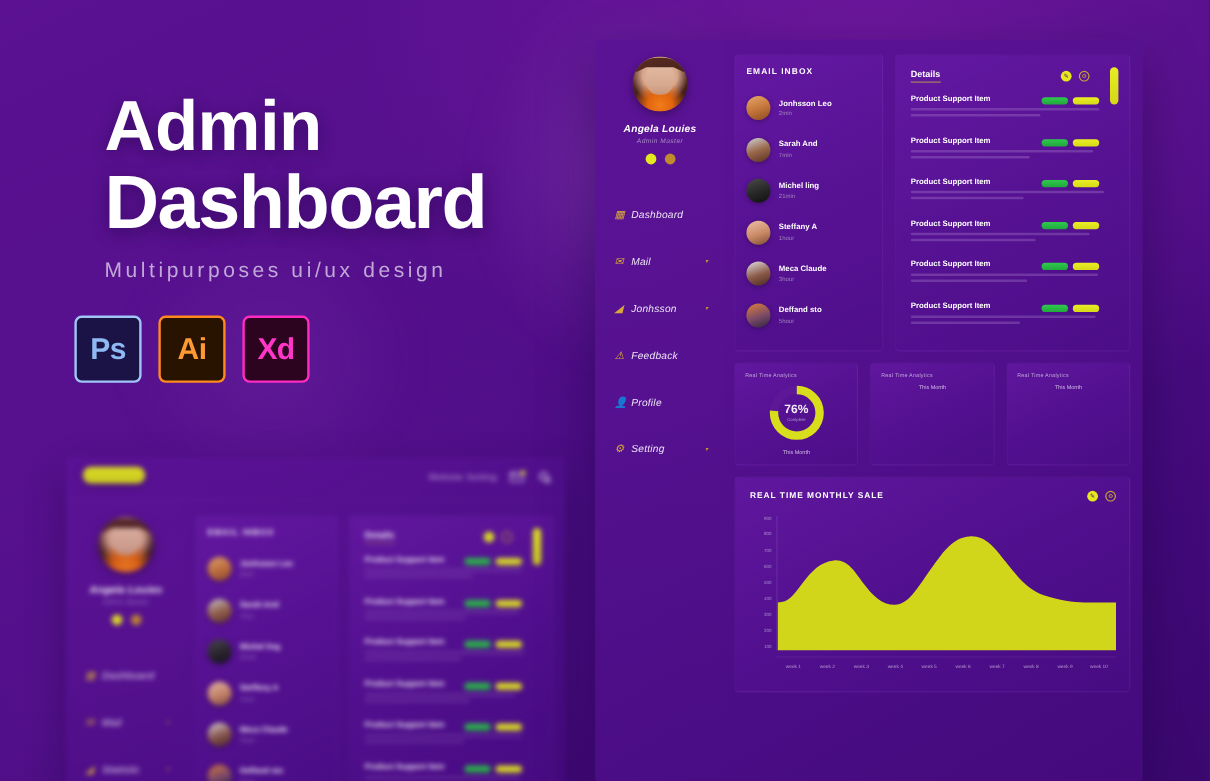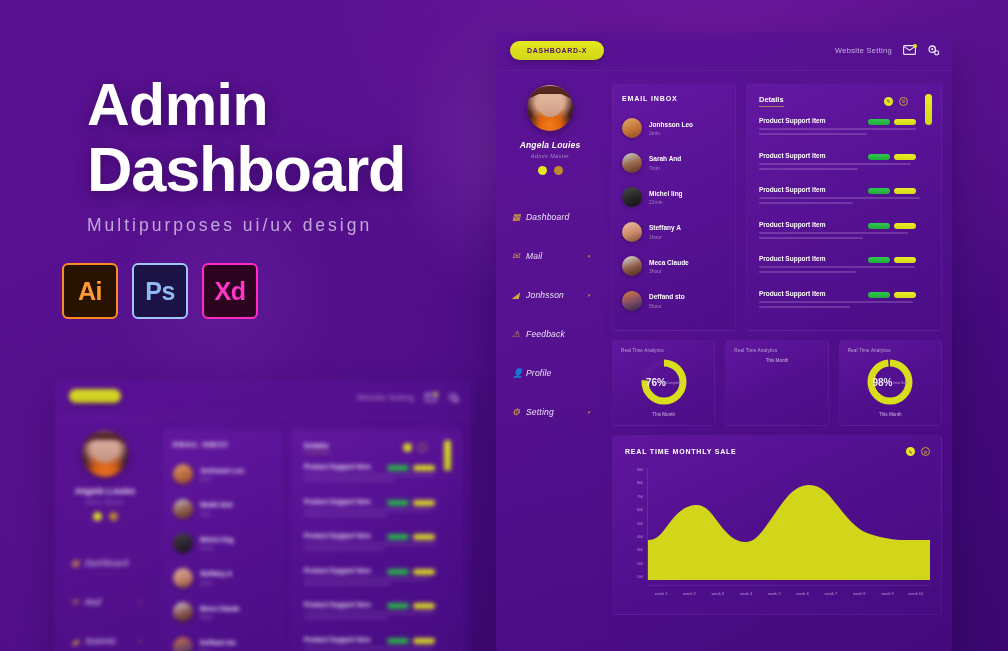--- a/index.html
+++ b/index.html
@@ -213,21 +213,21 @@
   .pill-y { background: linear-gradient(180deg,#eaee26 0%,#d6da18 100%); }
 
   
   .row-donuts { display: flex; gap: 10px; margin-top: 9px; }
   .donut-card { flex: 1; padding: 7px 8px 8px 8px; text-align: center; }
   .donut-label { font-size: 4.5px; color: #bfa5d8; text-align: left; letter-spacing: 0.2px; }
   .donut-wrap { display: flex; justify-content: center; margin-top: 4px; }
   .donut { position: relative; width: 50px; height: 50px; }
   .donut svg { display: block; transform: rotate(-90deg); }
   .donut-ctr {
-    position: absolute; inset: 0; display: flex; flex-direction: row;
+    position: absolute; inset: 0; display: flex; flex-direction: column;
     align-items: center; justify-content: center;
   }
   .donut-pct { font-size: 10px; font-weight: bold; color: #f2ecf8; }
   .donut-sub { font-size: 3.6px; color: #b59ad0; margin-top: 1px; }
   .donut-cap { font-size: 4.6px; color: #cdb6e2; margin-top: 5px; }
 
   
   .sale-card { margin-top: 9px; padding: 11px 11px 0 12px; height: 180px; position: relative; }
   .sale-head { display: flex; align-items: center; justify-content: space-between; }
   .sale-title {
@@ -278,22 +278,22 @@
 <div class="bg-smoke"></div>
 <div class="bg-smoke2"></div>
 
 <div class="hero">
   <div class="hero-admin">Admin</div>
   <div class="hero-dash">Dashboard</div>
   <div class="hero-sub">Multipurposes ui/ux design</div>
 </div>
 
 <div class="badges">
+  <div class="badge badge-ps">Ps</div>
   <div class="badge badge-ai">Ai</div>
-  <div class="badge badge-ps">Ps</div>
   <div class="badge badge-xd">Xd</div>
 </div>
 
 <div class="dash dash-prev">
   <div class="dash-topbar">
     <div class="logo-pill"></div>
     <div class="topbar-right">
       <span class="website-setting">Website Setting</span>
       <span class="icon-btn">
         <svg width="12" height="9" viewBox="0 0 12 9">
@@ -465,40 +465,20 @@
             </div>
           </div>
         </div>
       </div>
     </div>
   </div>
 </div>
 
 <div class="dash dash-main">
 
-  <div class="dash-topbar">
-    <div class="logo-pill">DASHBOARD-X</div>
-    <div class="topbar-right">
-      <span class="website-setting">Website Setting</span>
-      <span class="icon-btn">
-        <svg width="13" height="10" viewBox="0 0 13 10">
-            <rect x="0.6" y="0.6" width="11.8" height="8.8" rx="1" fill="none" stroke="#efe6fa" stroke-width="1.1"></rect>
-            <path d="M1.2 1.6 L6.5 5.4 L11.8 1.6" fill="none" stroke="#efe6fa" stroke-width="1.1"></path>
-          </svg>
-        <span class="notif-dot"></span>
-      </span>
-      <span class="icon-btn">
-        <svg width="13" height="12" viewBox="0 0 13 12">
-            <circle cx="5.2" cy="5.2" r="3.2" fill="none" stroke="#efe6fa" stroke-width="1.3"></circle>
-            <circle cx="5.2" cy="5.2" r="1.1" fill="#efe6fa"></circle>
-            <circle cx="9.7" cy="8.8" r="2.0" fill="none" stroke="#efe6fa" stroke-width="1.1"></circle>
-          </svg>
-      </span>
-    </div>
-  </div>
 
   <div class="dash-body">
 
     <div class="sidebar">
       <div class="avatar-wrap">
         <div class="avatar"></div>
       </div>
       <div class="profile-name">Angela Louies</div>
       <div class="profile-role">Admin Master</div>
       <div class="profile-icons">
@@ -688,32 +668,20 @@
           <div class="donut-cap">This Month</div>
         </div>
 
         <div class="card donut-card">
           <div class="donut-label">Real Time Analytics</div>
           <div class="donut-cap">This Month</div>
         </div>
 
         <div class="card donut-card">
           <div class="donut-label">Real Time Analytics</div>
-          <div class="donut-wrap">
-            <div class="donut">
-              <svg width="50" height="50" viewBox="0 0 50 50">
-                <circle cx="25" cy="25" r="19" fill="none" stroke="#5c1896" stroke-width="7"></circle>
-                <circle cx="25" cy="25" r="19" fill="none" stroke="#d8dd1c" stroke-width="7" stroke-dasharray="116.9 2.5" stroke-linecap="butt"></circle>
-              </svg>
-              <div class="donut-ctr">
-                <span class="donut-pct">98%</span>
-                <span class="donut-sub">Total Sale</span>
-              </div>
-            </div>
-          </div>
           <div class="donut-cap">This Month</div>
         </div>
       </div>
 
       <div class="card sale-card">
         <div class="sale-head">
           <span class="sale-title">REAL TIME MONTHLY SALE</span>
           <span class="head-icons" style="margin-right:0">
             <span class="hi hi-y">✎</span>
             <span class="hi hi-g">⚙</span>

